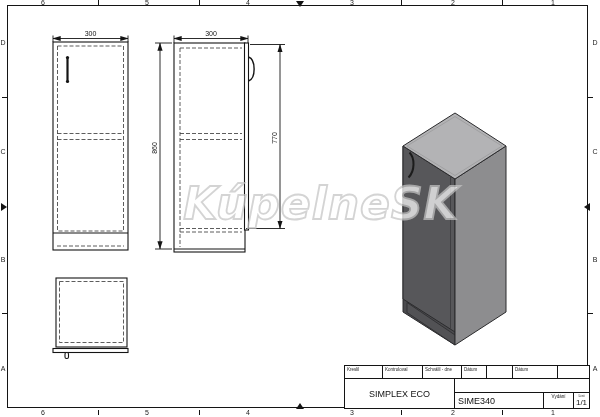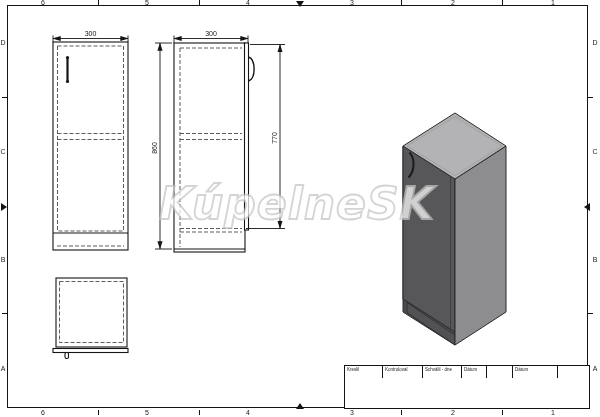--- a/index.html
+++ b/index.html
@@ -9,21 +9,21 @@
          border:1.6px solid #141414;box-sizing:border-box;}
   .gridlab{position:absolute;font-size:7px;color:#222;width:20px;text-align:center;line-height:8px;}
   .rowlab{position:absolute;font-size:7px;color:#222;width:10px;text-align:center;line-height:8px;}
   .tick{position:absolute;background:#141414;}
   .tri{position:absolute;width:0;height:0;}
   .tri.down{border-left:4px solid transparent;border-right:4px solid transparent;border-top:6px solid #141414;}
   .tri.up{border-left:4px solid transparent;border-right:4px solid transparent;border-bottom:6px solid #141414;}
   .tri.right{border-top:4px solid transparent;border-bottom:4px solid transparent;border-left:6px solid #141414;}
   .tri.left{border-top:4px solid transparent;border-bottom:4px solid transparent;border-right:6px solid #141414;}
   svg.drawing{position:absolute;left:0;top:0;}
-  .watermark{position:absolute;left:132px;top:172px;width:330px;height:64px;
+  .watermark{position:absolute;left:156px;top:172px;width:330px;height:64px;
              font-family:"DejaVu Sans",sans-serif;font-weight:bold;font-style:italic;
              font-size:44px;line-height:64px;text-align:center;letter-spacing:1px;
              color:#ffffff;-webkit-text-stroke:1.8px #c4c4c4;opacity:0.72;pointer-events:none;z-index:5;}
   
   .tb{position:absolute;left:344px;top:365px;width:246px;height:44px;box-sizing:border-box;
       border:1px solid #141414;background:#fff;display:flex;flex-direction:column;font-size:5px;}
   .tb .r1{display:flex;height:12px;box-sizing:border-box;}
   .tb .r1 .c{box-sizing:border-box;border-right:1px solid #141414;padding:1px 0 0 2px;
              overflow:hidden;white-space:nowrap;font-size:4.5px;color:#222;}
   .tb .r1 .c:last-child{border-right:none;}
@@ -177,17 +177,31 @@
   <div class="tb">
     <div class="r1">
       <div class="c" style="width:38px">Kreslil</div>
       <div class="c" style="width:40px">Kontroloval</div>
       <div class="c" style="width:39px">Schválil - dne</div>
       <div class="c" style="width:25px">Dátum</div>
       <div class="c" style="width:26px"></div>
       <div class="c" style="width:45px">Dátum</div>
       <div class="c" style="flex:1"></div>
     </div>
+    <div class="r2">
+      <div class="name">SIMPLEX ECO</div>
+      <div class="rcol">
+        <div class="rstrip"></div>
+        <div class="rrow">
+          <div class="code">SIME340</div>
+          <div class="edition">Vydání</div>
+          <div class="sheet">
+            <div class="sl">List</div>
+            <div class="sv">1/1</div>
+          </div>
+        </div>
+      </div>
+    </div>
   </div>
 
   <div class="watermark">KúpelneSK</div>
 
 </div>
 
 </body></html>

